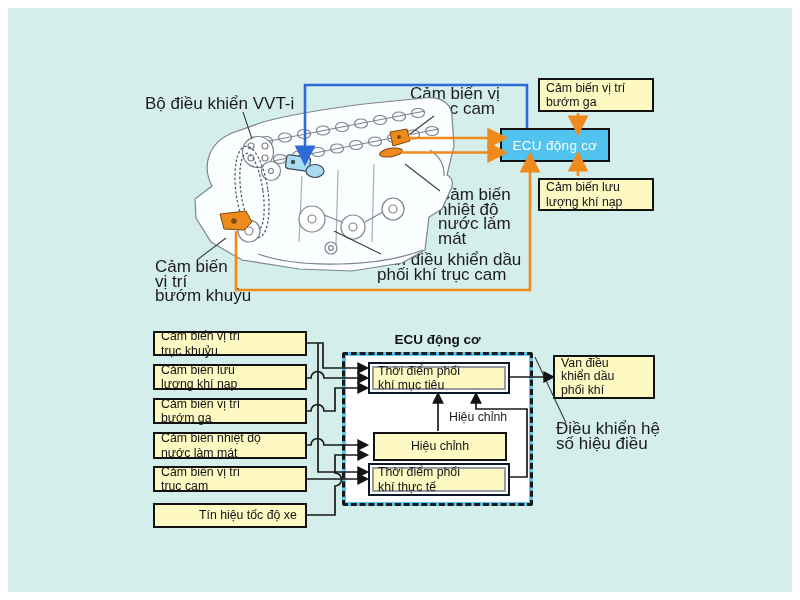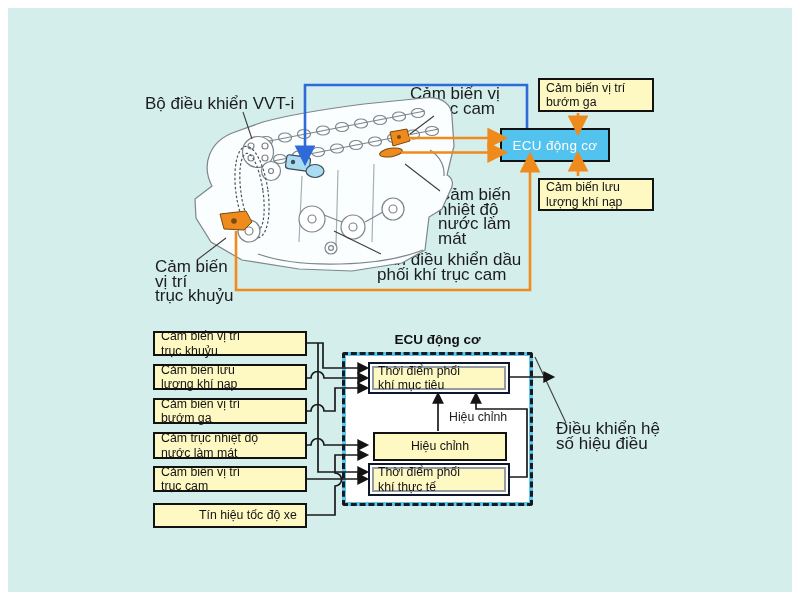--- a/index.html
+++ b/index.html
@@ -35,53 +35,56 @@
     <div class="lbl" style="left:430px;top:180px;">Cảm biến
 nhiệt độ
 nước làm
 mát</div>
 
     <div class="lbl" style="left:369px;top:245px;">Van điều khiển dầu
 phối khí trục cam</div>
 
     <div class="lbl" style="left:147px;top:252px;">Cảm biến
 vị trí
-trục khuỷu</div>
+bướm khuỷu</div>
 
     <div class="bx" style="left:530px;top:70px;width:116px;height:34px;">Cảm biến vị trí
 bướm ga</div>
 
     <div class="ecu-main" style="left:492px;top:120px;width:110px;height:34px;">ECU động cơ</div>
 
     <div class="bx" style="left:530px;top:170px;width:116px;height:33px;">Cảm biến lưu
 lượng khí nạp</div>
 
     <div class="diagram-title" style="left:334px;top:324px;width:191px;">ECU động cơ</div>
 
     <div class="ecu-dash" style="left:334px;top:344px;width:191px;height:154px;"></div>
 
     <div class="bx" style="left:145px;top:323px;width:154px;height:25px;">Cảm biến vị trí
 trục khuỷu</div>
     <div class="bx" style="left:145px;top:356px;width:154px;height:26px;">Cảm biến lưu
 lượng khí nạp</div>
     <div class="bx" style="left:145px;top:390px;width:154px;height:26px;">Cảm biến vị trí
 bướm ga</div>
-    <div class="bx" style="left:145px;top:424px;width:154px;height:27px;">Cảm trục nhiệt độ
+    <div class="bx" style="left:145px;top:424px;width:154px;height:27px;">Cảm biến nhiệt độ
 nước làm mát</div>
     <div class="bx" style="left:145px;top:458px;width:154px;height:26px;">Cảm biến vị trí
 trục cam</div>
     <div class="bx" style="left:145px;top:495px;width:154px;height:25px;padding-left:44px;">Tín hiệu tốc độ xe</div>
 
     <div class="bx dbl" style="left:360px;top:354px;width:142px;height:32px;">Thời điểm phối
 khí mục tiêu</div>
     <div class="lbl" style="left:441px;top:402px;font-size:12.3px;">Hiệu chỉnh</div>
     <div class="bx" style="left:365px;top:424px;width:134px;height:29px;justify-content:center;padding-left:3px;">Hiệu chỉnh</div>
     <div class="bx dbl" style="left:360px;top:455px;width:142px;height:33px;">Thời điểm phối
 khí thực tế</div>
 
+    <div class="bx" style="left:545px;top:347px;width:102px;height:44px;line-height:13.5px;">Van điều
+khiển dầu
+phối khí</div>
     <div class="lbl" style="left:548px;top:414px;">Điều khiển hệ
 số hiệu điều</div>
 
     <svg class="overlay" width="800" height="600" viewBox="8 8 800 600">
       <defs>
         <marker id="arrB" markerWidth="8" markerHeight="8" refX="1" refY="3.5" orient="auto">
           <path d="M0,0 L7,3.5 L0,7 Z" fill="#141414"></path>
         </marker>
         <marker id="arrO" markerWidth="9" markerHeight="9" refX="1" refY="4" orient="auto">
           <path d="M0,0 L8,4 L0,8 Z" fill="#ef8a1c"></path>

